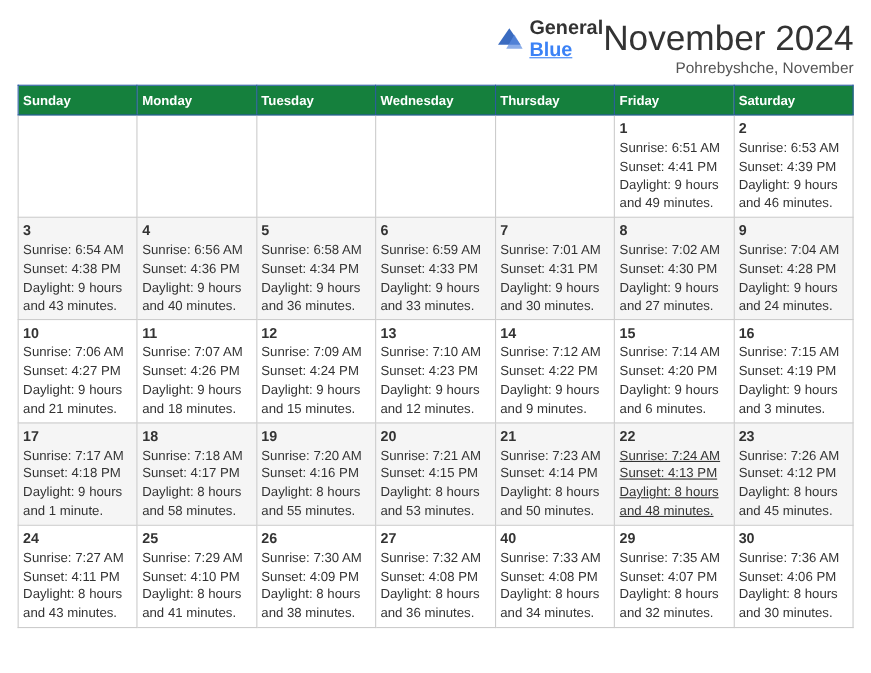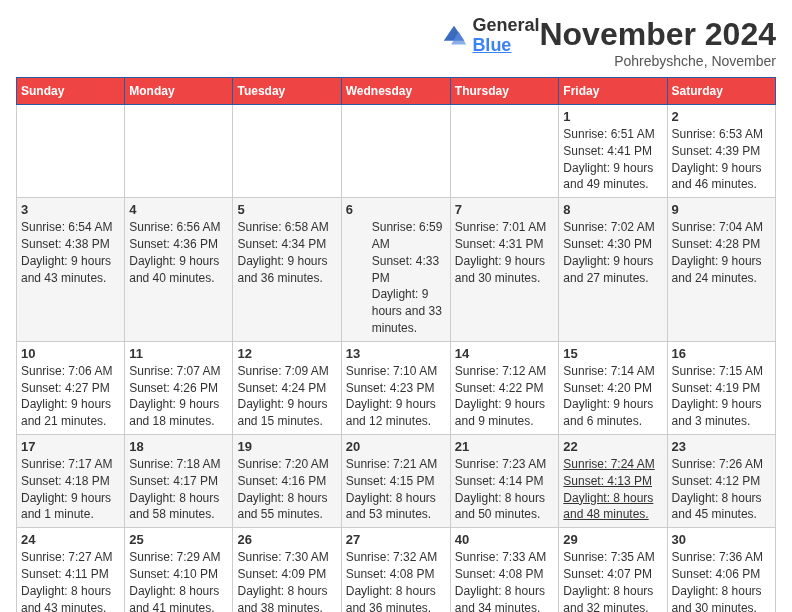--- a/index.html
+++ b/index.html
@@ -30,34 +30,34 @@
     .logo-blue { color: #3b82f6; text-decoration: underline; }
     .logo-icon {
       width: 28px;
       height: 28px;
     }
     .title-block {
       text-align: right;
     }
     .month-title {
       font-size: 32px;
-      font-weight: bold;
+      font-weight: normal;
       color: #333;
     }
     .subtitle {
       font-size: 14px;
       color: #555;
     }
     .calendar {
       width: 100%;
       border-collapse: collapse;
       font-size: 11px;
     }
     .calendar th {
-      background-color: #ef4444;
+      background-color: #15803d;
       color: #fff;
       padding: 6px 4px;
       text-align: left;
       font-size: 12px;
       border: 1px solid #2a5ba0;
     }
     .calendar td {
       border: 1px solid #ccc;
       vertical-align: top;
       padding: 4px;
@@ -150,21 +150,21 @@
 Daylight: 9 hours and 40 minutes.</div>
         </td>
         <td>
           <span class="day-number">5</span>
           <div class="day-info" style="white-space: pre-line;">Sunrise: 6:58 AM
 Sunset: 4:34 PM
 Daylight: 9 hours and 36 minutes.</div>
         </td>
         <td>
           <span class="day-number">6</span>
-          <div class="day-info" style="white-space: pre-line; margin-left: 26px;">Sunrise: 6:59 AM
+          <div class="day-info" style="white-space: pre-line;">Sunrise: 6:59 AM
 Sunset: 4:33 PM
 Daylight: 9 hours and 33 minutes.</div>
         </td>
         <td>
           <span class="day-number">7</span>
           <div class="day-info" style="white-space: pre-line;">Sunrise: 7:01 AM
 Sunset: 4:31 PM
 Daylight: 9 hours and 30 minutes.</div>
         </td>
         <td>

